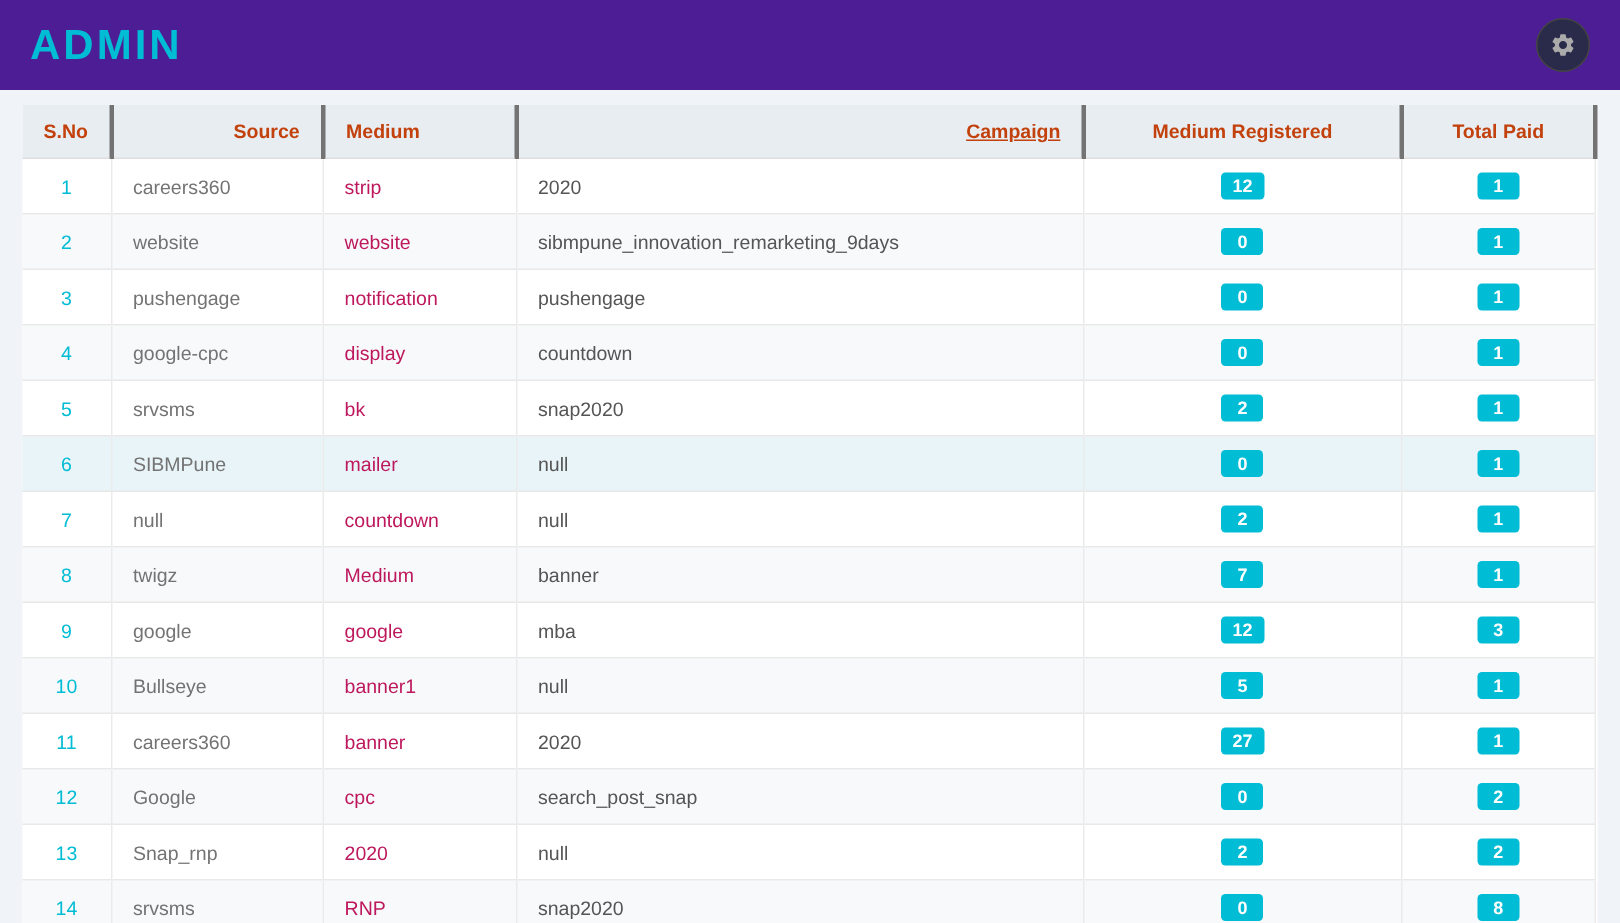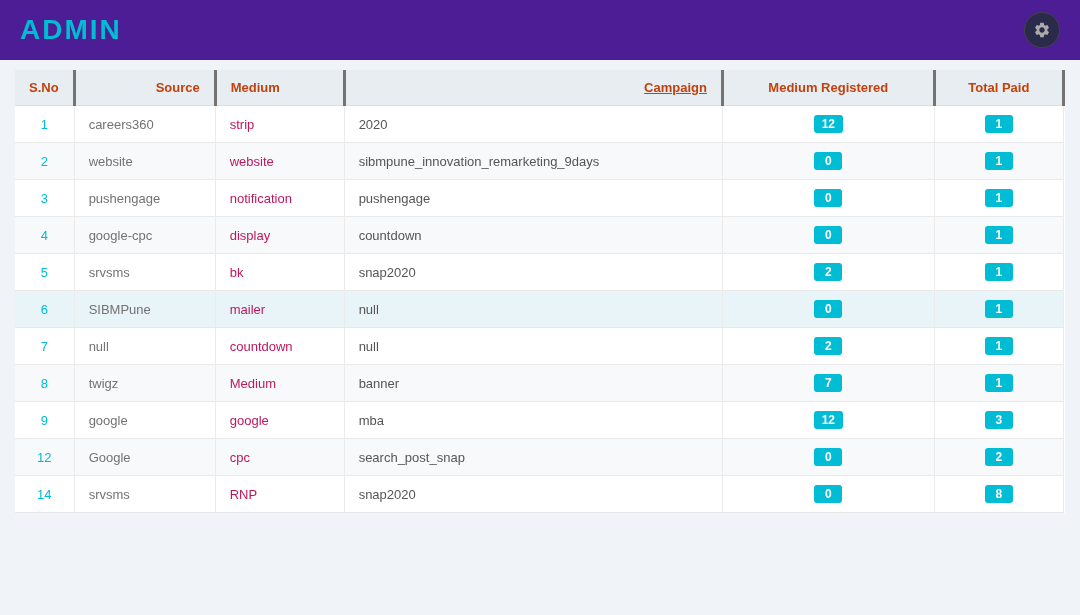--- a/index.html
+++ b/index.html
@@ -246,32 +246,68 @@
       <td>google</td>
       <td>mba</td>
       <td>
         <span class="badge">12</span>
       </td>
       <td>
         <span class="badge">3</span>
       </td>
     </tr>
         <tr>
+      <td>10</td>
+      <td>Bullseye</td>
+      <td>banner1</td>
+      <td>null</td>
+      <td>
+        <span class="badge">5</span>
+      </td>
+      <td>
+        <span class="badge">1</span>
+      </td>
+    </tr>
+        <tr>
+      <td>11</td>
+      <td>careers360</td>
+      <td>banner</td>
+      <td>2020</td>
+      <td>
+        <span class="badge">27</span>
+      </td>
+      <td>
+        <span class="badge">1</span>
+      </td>
+    </tr>
+        <tr>
       <td>12</td>
       <td>Google</td>
       <td>cpc</td>
       <td>search_post_snap</td>
       <td>
         <span class="badge">0</span>
       </td>
       <td>
         <span class="badge">2</span>
       </td>
     </tr>
         <tr>
+      <td>13</td>
+      <td>Snap_rnp</td>
+      <td>2020</td>
+      <td>null</td>
+      <td>
+        <span class="badge">2</span>
+      </td>
+      <td>
+        <span class="badge">2</span>
+      </td>
+    </tr>
+        <tr>
       <td>14</td>
       <td>srvsms</td>
       <td>RNP</td>
       <td>snap2020</td>
       <td>
         <span class="badge">0</span>
       </td>
       <td>
         <span class="badge">8</span>
       </td>

